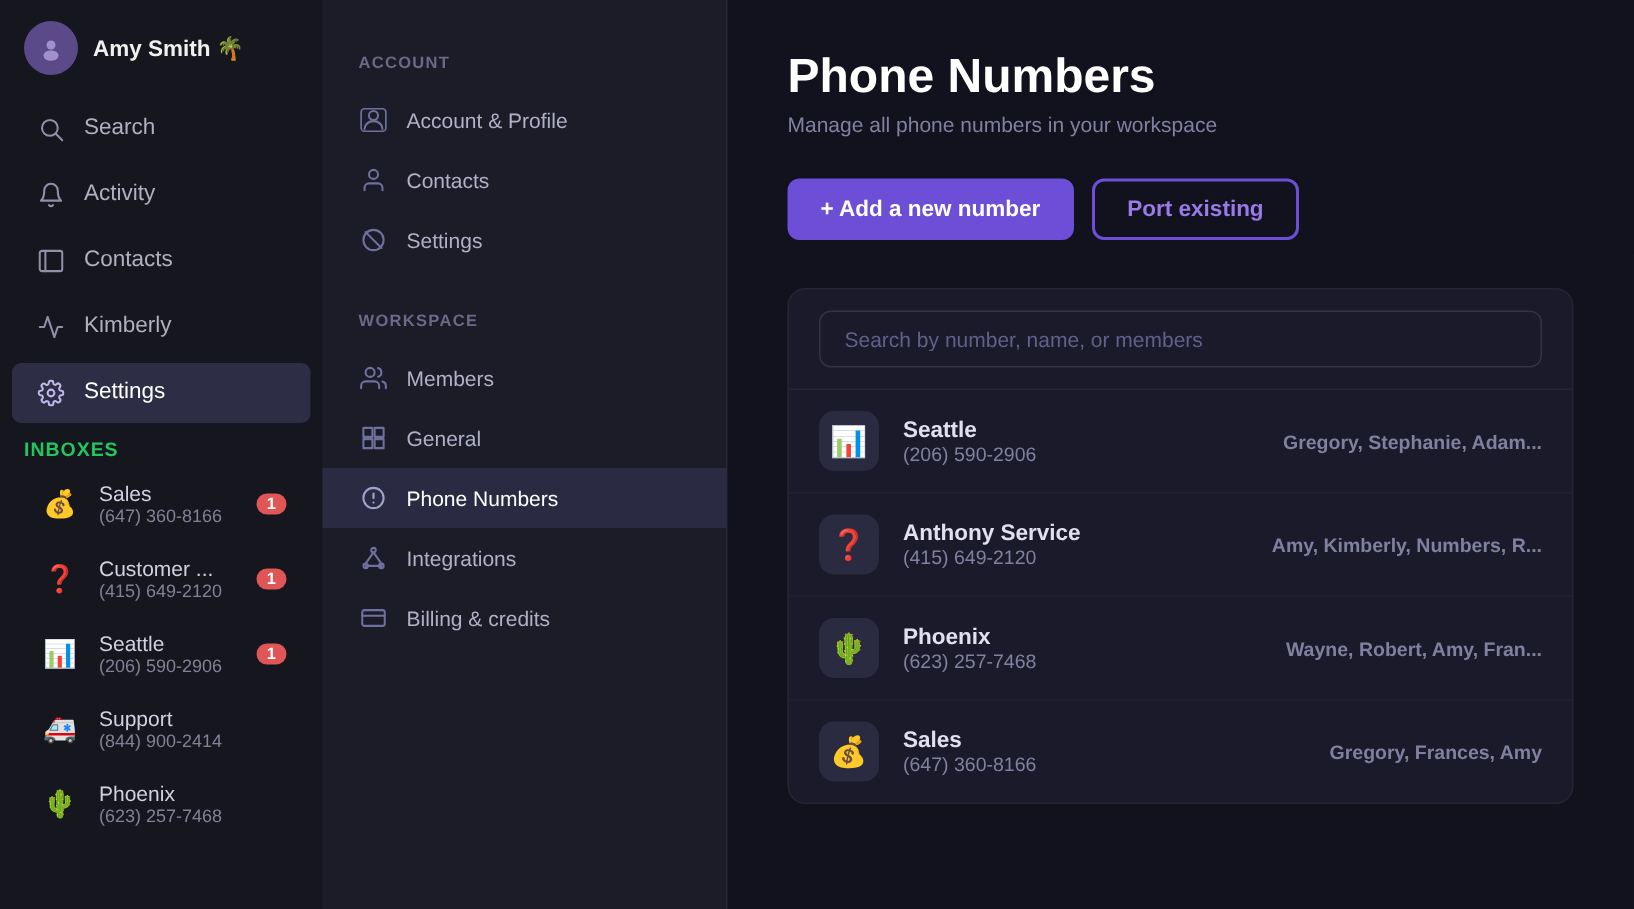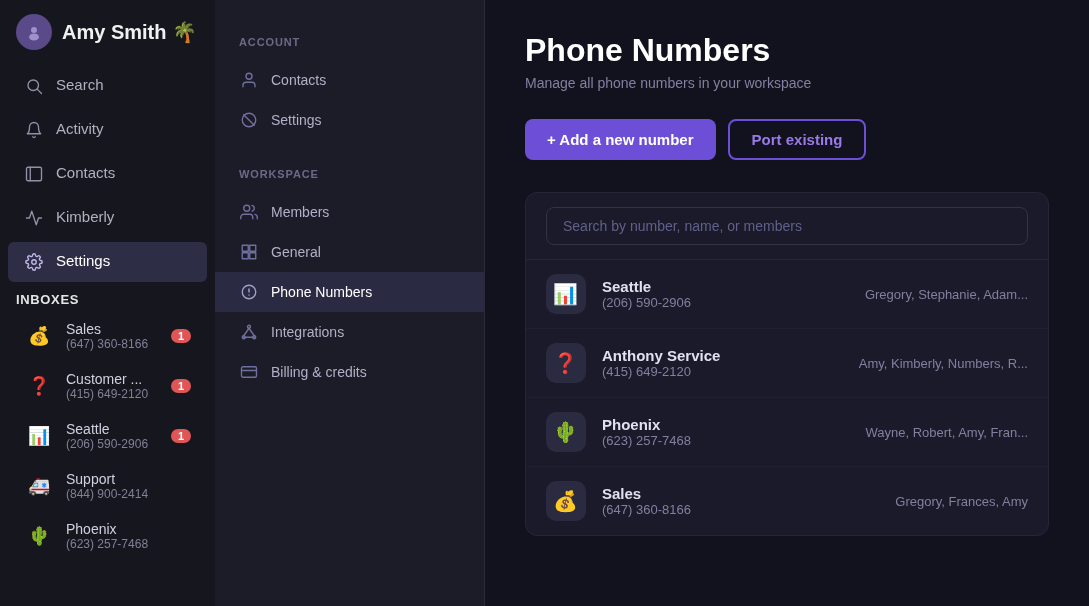--- a/index.html
+++ b/index.html
@@ -41,21 +41,21 @@
       align-items: center;
       justify-content: center;
       font-size: 14px;
       font-weight: bold;
       color: #fff;
       overflow: hidden;
       flex-shrink: 0;
     }
 
     .user-name {
-      font-size: 20px;
+      font-size: 15px;
       font-weight: 600;
       color: #f0f0f0;
     }
 
     .nav-item {
       display: flex;
       gap: 12px;
       padding: 10px 16px;
       cursor: pointer;
       border-radius: 6px;
@@ -82,21 +82,21 @@
     }
 
     .nav-item.active .nav-icon {
       color: #c0b8e8;
     }
 
     .inbox-label {
       padding: 8px 16px 4px;
       font-size: 13px;
       font-weight: 600;
-      color: #e5e5e5;
+      color: #22c55e;
       text-transform: uppercase;
       letter-spacing: 0.05em;
     }
 
     .inbox-item {
       display: flex;
       align-items: center;
       gap: 10px;
       padding: 8px 16px;
       cursor: pointer;
@@ -317,20 +317,21 @@
     }
 
     .phone-entry-number {
       font-size: 13px;
       color: #8080a0;
     }
 
     .phone-entry-members {
       font-size: 13px;
       color: #8080a0;
+      font-weight: bold;
     }
 
     
     svg {
       width: 18px;
       height: 18px;
       fill: none;
       stroke: currentColor;
       stroke-width: 1.8;
       stroke-linecap: round;
@@ -443,20 +444,30 @@
     <div class="inbox-info">
       <div class="inbox-name">Phoenix</div>
       <div class="inbox-number">(623) 257-7468</div>
     </div>
   </div>
 </div>
 
 <div class="middle-panel">
   <div class="section-header">ACCOUNT</div>
 
+  <div class="menu-item">
+    <span class="menu-icon">
+      <svg viewBox="0 0 24 24">
+          <circle cx="12" cy="8" r="4"></circle>
+          <path d="M4 20c0-4 3.6-7 8-7s8 3 8 7"></path>
+          <rect x="1" y="2" width="22" height="20" rx="3" stroke-width="1.5"></rect>
+        </svg>
+    </span>
+    <span>Account &amp; Profile</span>
+  </div>
 
   <div class="menu-item">
     <span class="menu-icon">
       <svg viewBox="0 0 24 24">
           <path d="M20 21v-2a4 4 0 0 0-4-4H8a4 4 0 0 0-4 4v2"></path>
           <circle cx="12" cy="7" r="4"></circle>
         </svg>
     </span>
     <span>Contacts</span>
   </div>

